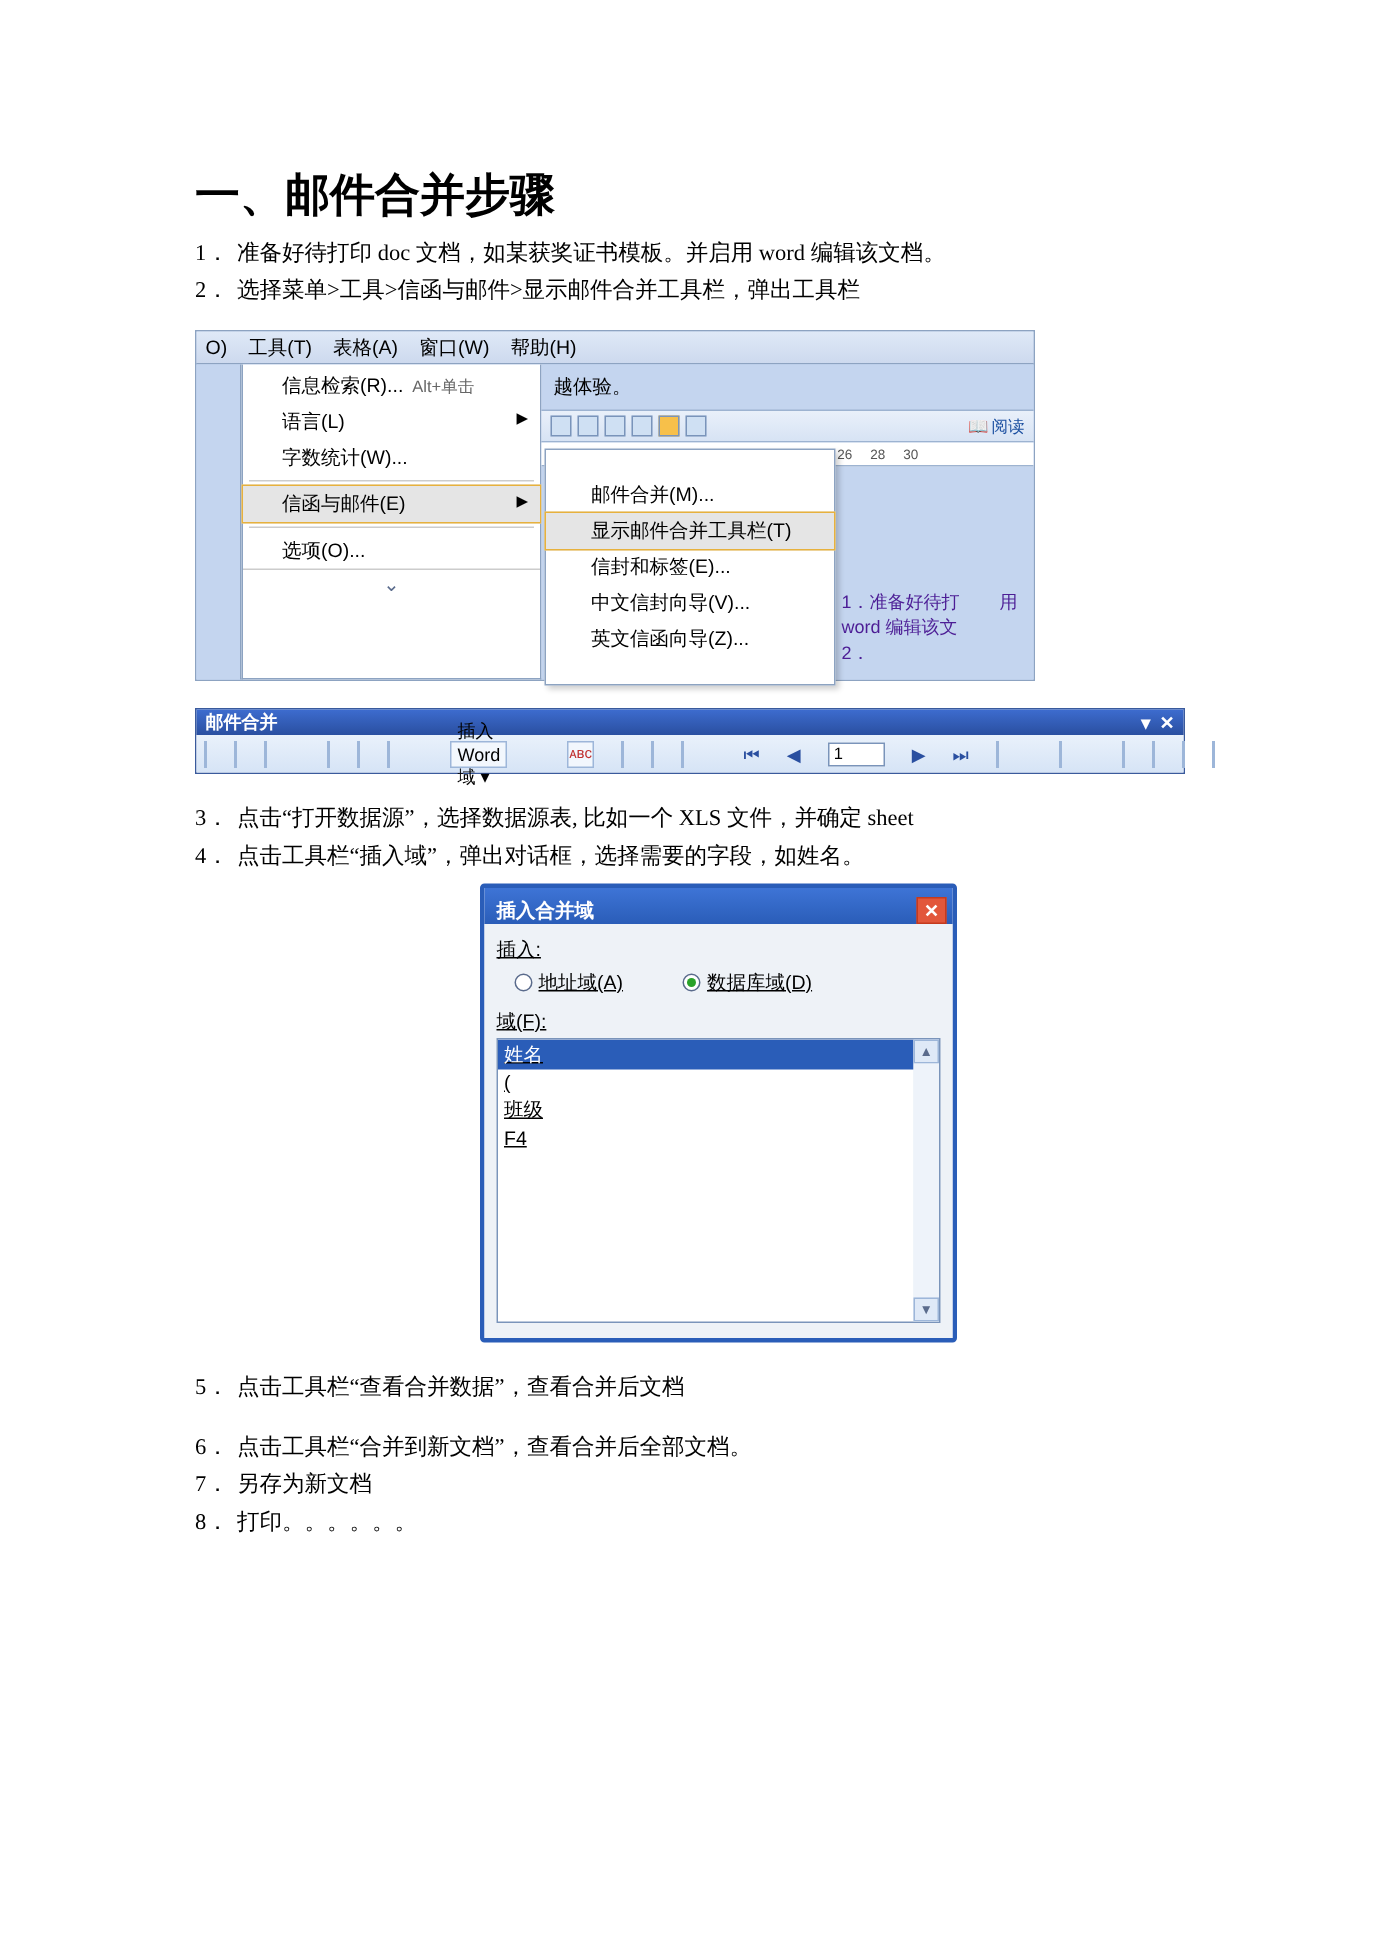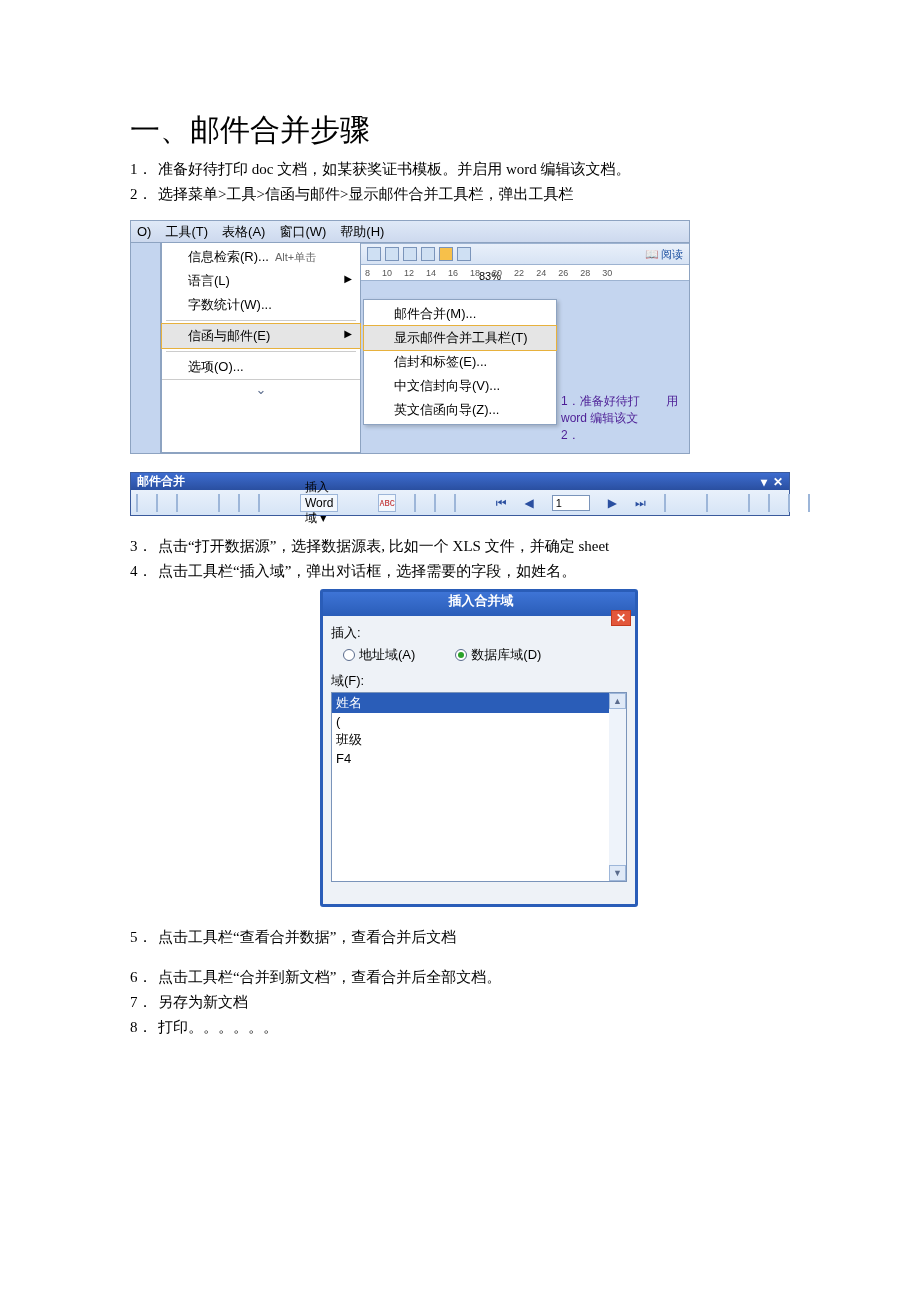--- a/index.html
+++ b/index.html
@@ -10,21 +10,21 @@
     color: #000;
     width: 920px;
   }
   .page {
     padding: 110px 130px 60px 130px;
   }
   h1 {
     font-family: "SimHei", "黑体", sans-serif;
     font-size: 30px;
     margin: 0 0 6px 0;
-    font-weight: normal;
+    font-weight: bold;
   }
   .step {
     font-size: 15px;
     line-height: 1.6;
     display: flex;
     margin: 1px 0;
   }
   .step-num { width: 28px; flex-shrink: 0; }
   .step-body { flex: 1; }
   .spacer { height: 14px; }
@@ -119,21 +119,21 @@
     padding-left:4px;
     gap:12px;
   }
   .wm-submenu {
     position:absolute;
     left: 2px;
     top: 56px;
     width: 194px;
     background:#fff;
     border:1px solid #8da3c1;
-    padding:2px 0;
+    padding:18px 0;
     box-shadow: 2px 2px 4px rgba(0,0,0,.2);
   }
   .wm-submenu .wm-item { padding-left: 30px; }
   .wm-docarea {
     position:absolute;
     left:200px; right:6px; top:150px;
     font-size:12px;
     color:#4c1d95;
   }
 
@@ -188,37 +188,37 @@
     border: 3px solid #2a5db8;
     border-radius: 3px;
     font-family: "SimSun","宋体",sans-serif;
     font-size:13px;
     margin: 6px 0 18px 190px;
   }
   .dlg-title {
     height:24px;
     background: linear-gradient(#3e74d6,#2a5db8);
     color:#fff;
-    display:flex; align-items:center;
+    display:flex; align-items:flex-end;
     padding:0 4px 0 8px;
     font-weight:bold;
-    flex-direction:column;
   }
   .dlg-close {
     margin-left:auto;
     width:20px;height:18px;
     background:#e2573b;
     border:1px solid #c43a1e;
     color:#fff;
     display:flex;align-items:center;justify-content:center;
     font-weight:bold; font-size:12px;
   }
   .dlg-body {
     background:#eef2f7;
-    padding:6px 8px 22px 8px;
+    padding:6px 8px 10px 8px;
+    text-decoration:underline;
   }
   .dlg-row { margin:2px 0; }
   .radio-row { display:flex; gap:40px; padding:2px 0 6px 12px;}
   .radio { display:flex; align-items:center; gap:4px;}
   .radio .c {
     width:12px;height:12px;border:1px solid #5a6b8c;border-radius:50%;
     display:flex;align-items:center;justify-content:center;background:#fff;
   }
   .radio .c.sel::after{content:"";width:6px;height:6px;border-radius:50%;background:#2aa22a;}
   .listbox {
@@ -280,20 +280,21 @@
           <div class="wm-item"><span>信息检索(R)...</span><span class="kbd">Alt+单击</span></div>
           <div class="wm-item"><span>语言(L)</span><span class="arrow">▶</span></div>
           <div class="wm-item"><span>字数统计(W)...</span></div>
           <div class="wm-sep"></div>
           <div class="wm-item hl"><span>信函与邮件(E)</span><span class="arrow">▶</span></div>
           <div class="wm-sep"></div>
           <div class="wm-item"><span>选项(O)...</span></div>
           <div class="wm-chevron">⌄</div>
         </div>
         <div class="wm-right">
+          <div class="wm-right-top">越体验。</div>
           <div class="wm-toolbar">
             <div class="ico"></div>
             <div class="ico"></div>
             <div class="ico"></div>
             <div class="ico"></div>
             <div class="ico" style="background:#f7c04a"></div>
             <div class="ico"></div>
             <span class="zoom">83%</span>
             <span class="read">📖 <span>阅读</span></span>
           </div>

